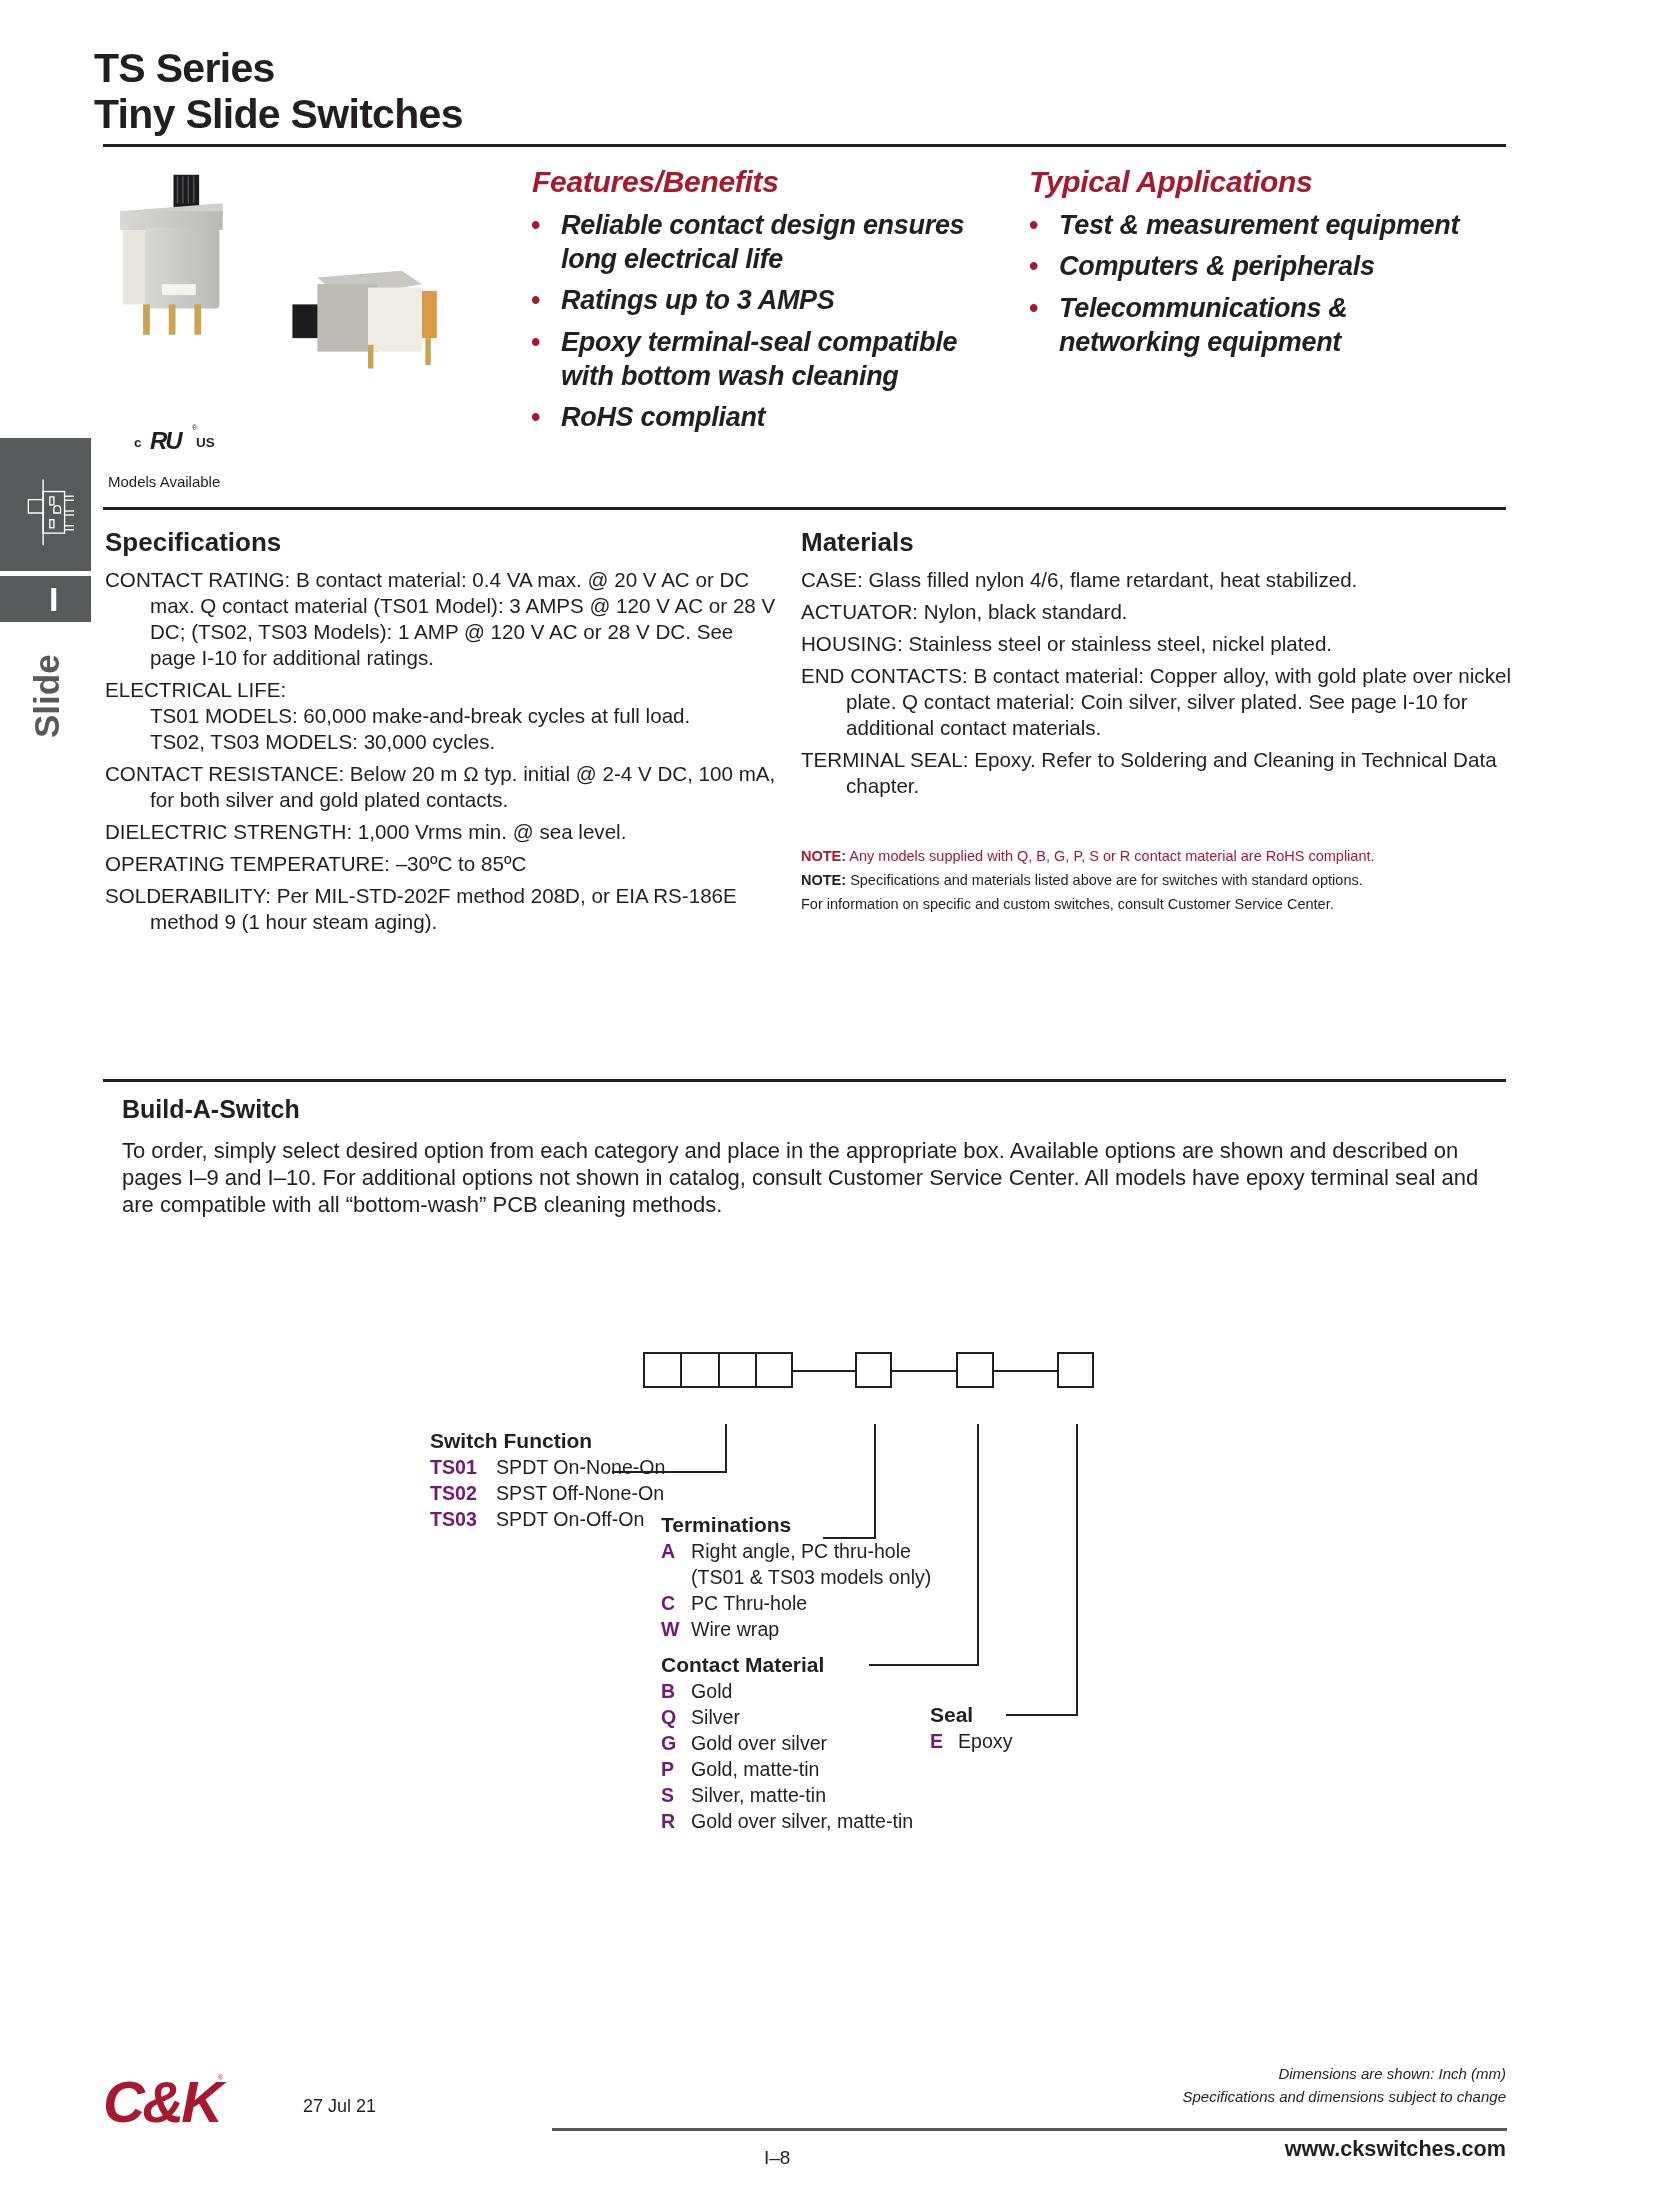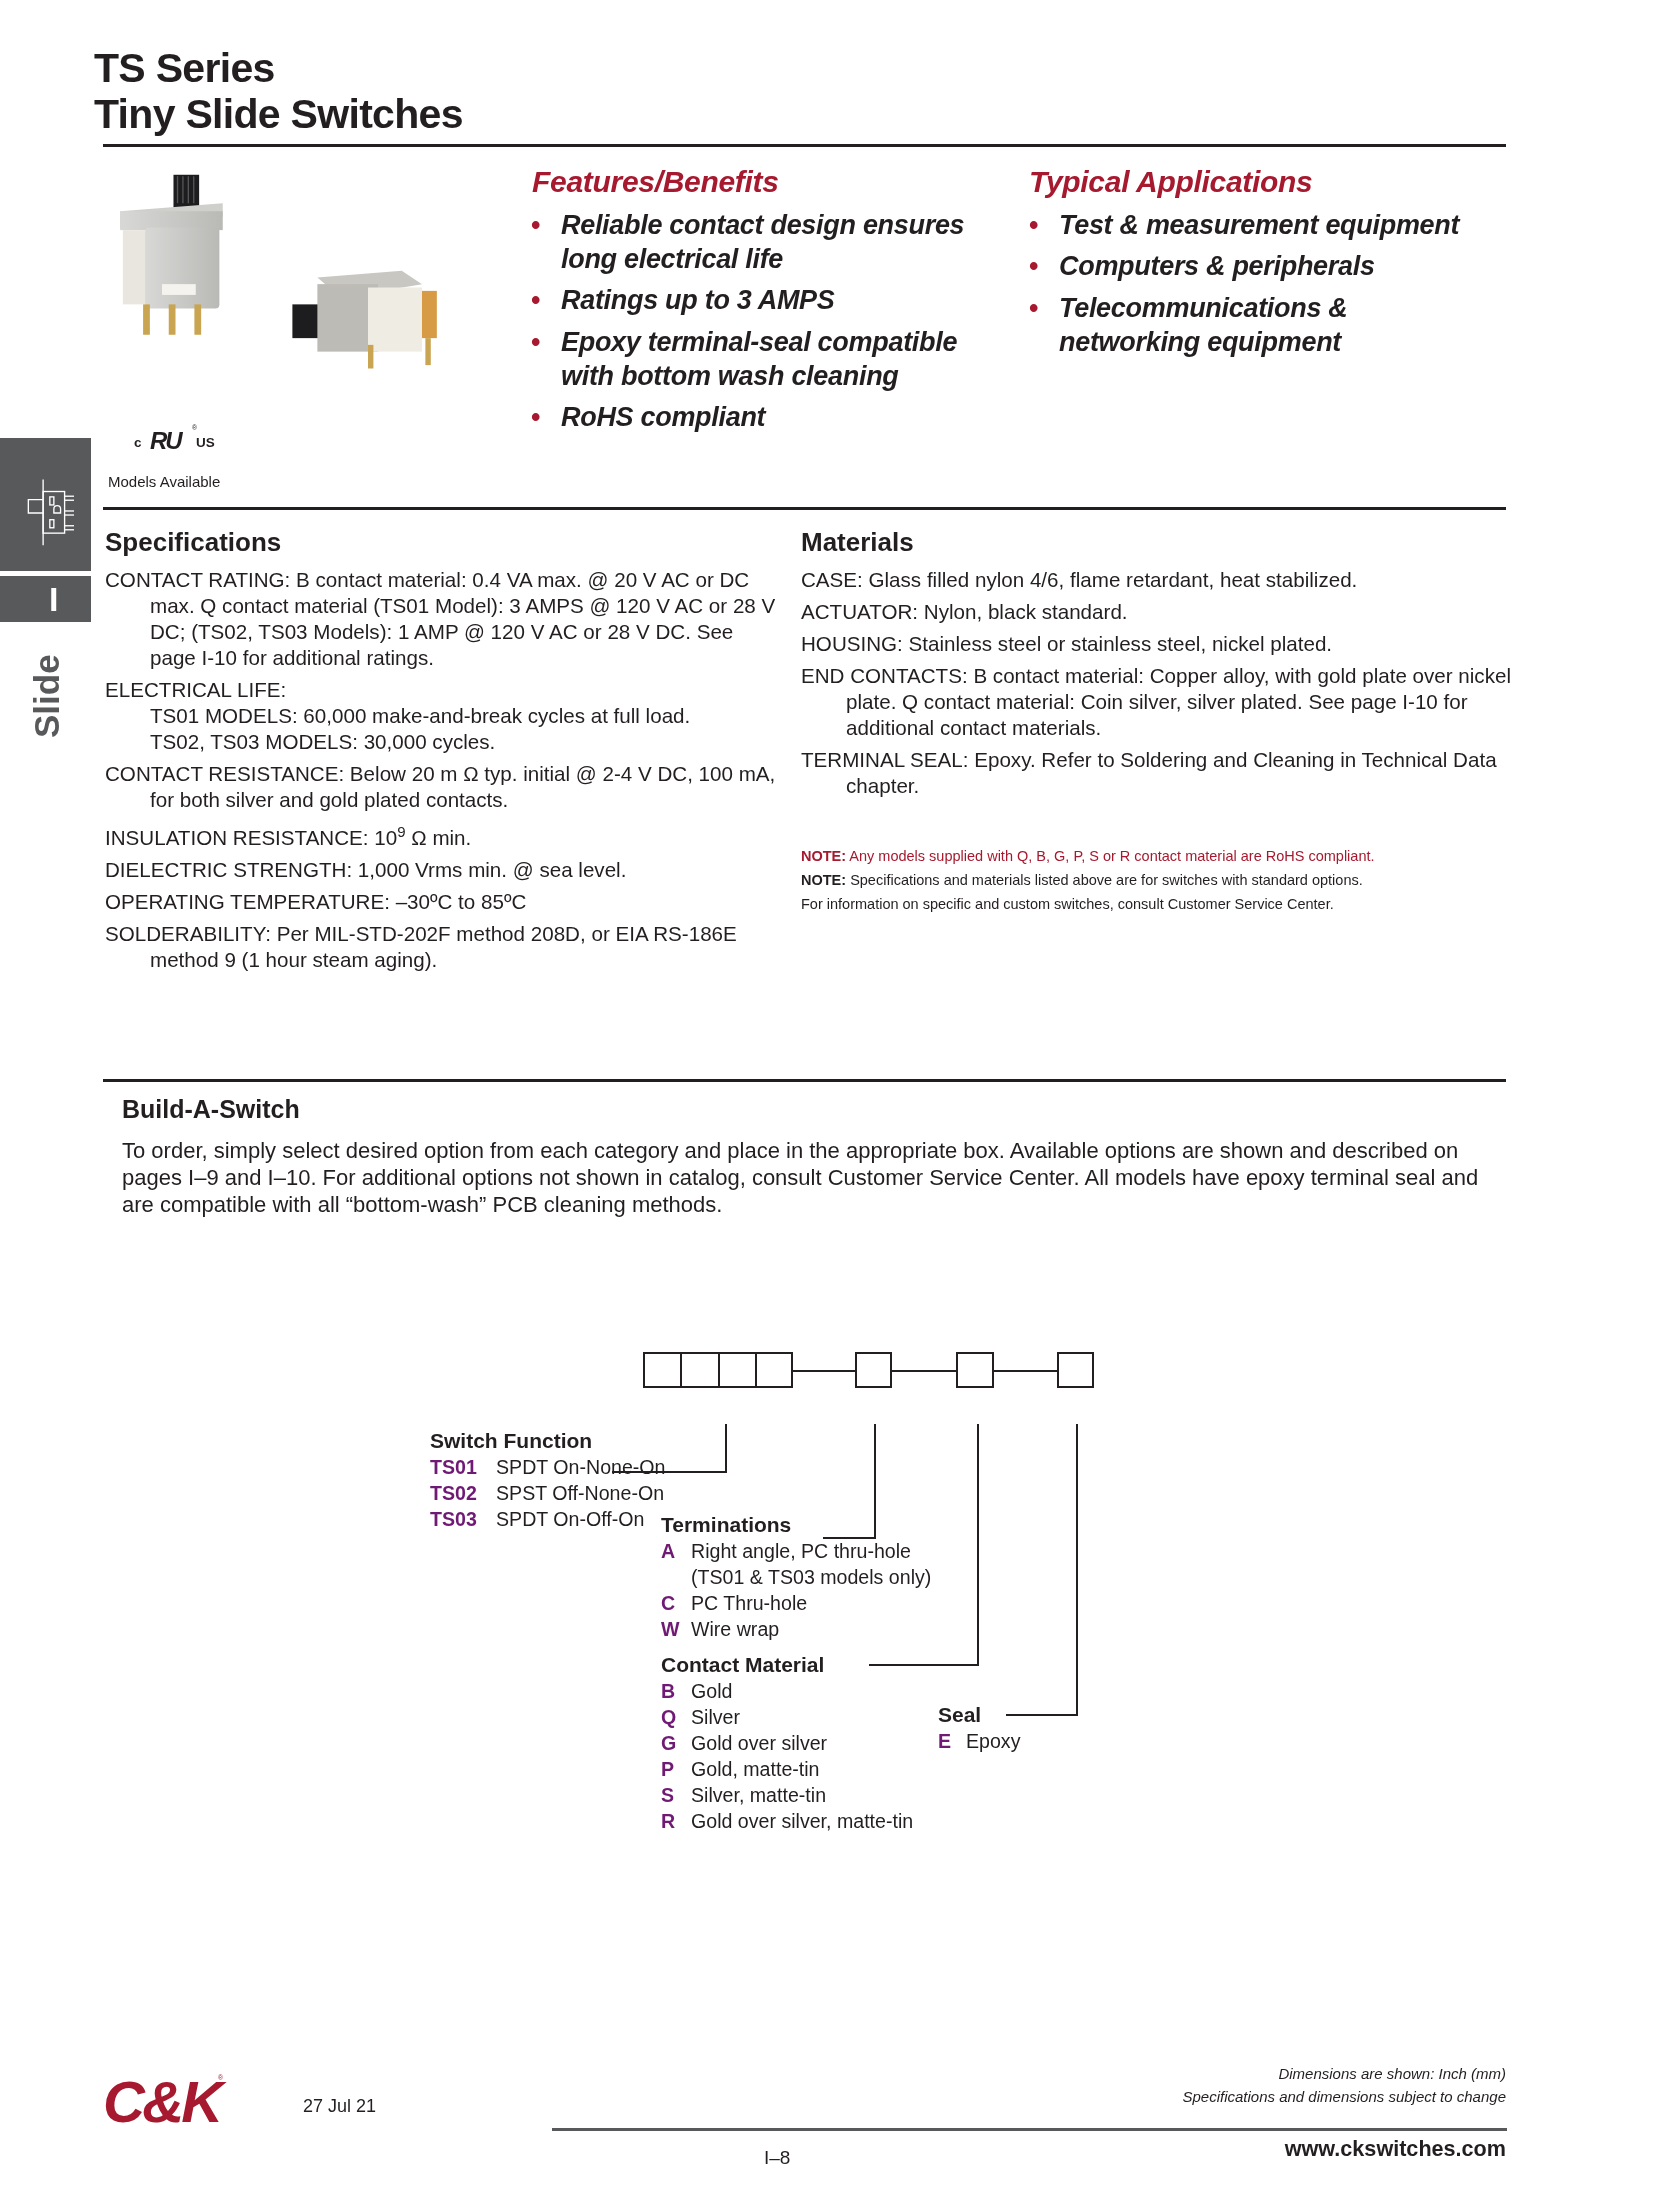--- a/index.html
+++ b/index.html
@@ -116,21 +116,20 @@
 
 <div class="rule" style="left:103px; top:507px; width:1403px; height:2.7px;"></div>
 
 <div class="abs h2" style="left:105px; top:527px;">Specifications</div>
 <div class="abs spec" style="left:105px; top:567px; width:676px;">
   <p>CONTACT RATING: B contact material: 0.4 VA max. @ 20 V AC or DC max. Q contact material (TS01 Model): 3 AMPS @ 120 V AC or 28 V DC; (TS02, TS03 Models): 1 AMP @ 120 V AC or 28 V DC. See page I-10 for additional ratings.</p>
   <p style="margin-bottom:0;">ELECTRICAL LIFE:</p>
   <p style="padding-left:45px; text-indent:0; margin-bottom:0;">TS01 MODELS: 60,000 make-and-break cycles at full load.</p>
   <p style="padding-left:45px; text-indent:0;">TS02, TS03 MODELS: 30,000 cycles.</p>
   <p>CONTACT RESISTANCE: Below 20 m Ω typ. initial @ 2-4 V DC, 100 mA, for both silver and gold plated contacts.</p>
-  <p><span>INSULATION RESISTANCE: 10</span><sup style="font-size:15px;">9</sup><span> Ω min.</span></p>
   <p>DIELECTRIC STRENGTH: 1,000 Vrms min. @ sea level.</p>
   <p>OPERATING TEMPERATURE: –30ºC to 85ºC</p>
   <p>SOLDERABILITY: Per MIL-STD-202F method 208D, or EIA RS-186E method 9 (1 hour steam aging).</p>
 </div>
 
 <div class="abs h2" style="left:801px; top:527px;">Materials</div>
 <div class="abs spec" style="left:801px; top:567px; width:710px;">
   <p>CASE: Glass filled nylon 4/6, flame retardant, heat stabilized.</p>
   <p>ACTUATOR: Nylon, black standard.</p>
   <p>HOUSING: Stainless steel or stainless steel, nickel plated.</p>
@@ -187,21 +186,21 @@
 <div class="abs" style="left:661px; top:1652px;">
   <div class="bh">Contact Material</div>
   <div class="opt"><span class="code" style="width:30px;">B</span><span>Gold</span></div>
   <div class="opt"><span class="code" style="width:30px;">Q</span><span>Silver</span></div>
   <div class="opt"><span class="code" style="width:30px;">G</span><span>Gold over silver</span></div>
   <div class="opt"><span class="code" style="width:30px;">P</span><span>Gold, matte-tin</span></div>
   <div class="opt"><span class="code" style="width:30px;">S</span><span>Silver, matte-tin</span></div>
   <div class="opt"><span class="code" style="width:30px;">R</span><span>Gold over silver, matte-tin</span></div>
 </div>
 
-<div class="abs" style="left:930px; top:1702px;margin-left:8px;">
+<div class="abs" style="left:930px; top:1702px;">
   <div class="bh">Seal</div>
   <div class="opt"><span class="code" style="width:28px;">E</span><span>Epoxy</span></div>
 </div>
 
 <div class="abs" style="left:103px; top:2071px; font-weight:bold; font-style:italic; font-size:58px; line-height:61px; letter-spacing:-2.7px; color:#a6192e;">
   <span>C&amp;K</span>
 </div>
 <div class="abs" style="left:218px; top:2074px; font-size:6.8px; color:#a6192e;">®</div>
 <div class="abs" style="left:303px; top:2096px; font-size:18px;">27 Jul 21</div>
 <div class="rule" style="left:552px; top:2128px; width:955px; height:3.4px; background:#58595b;"></div>

